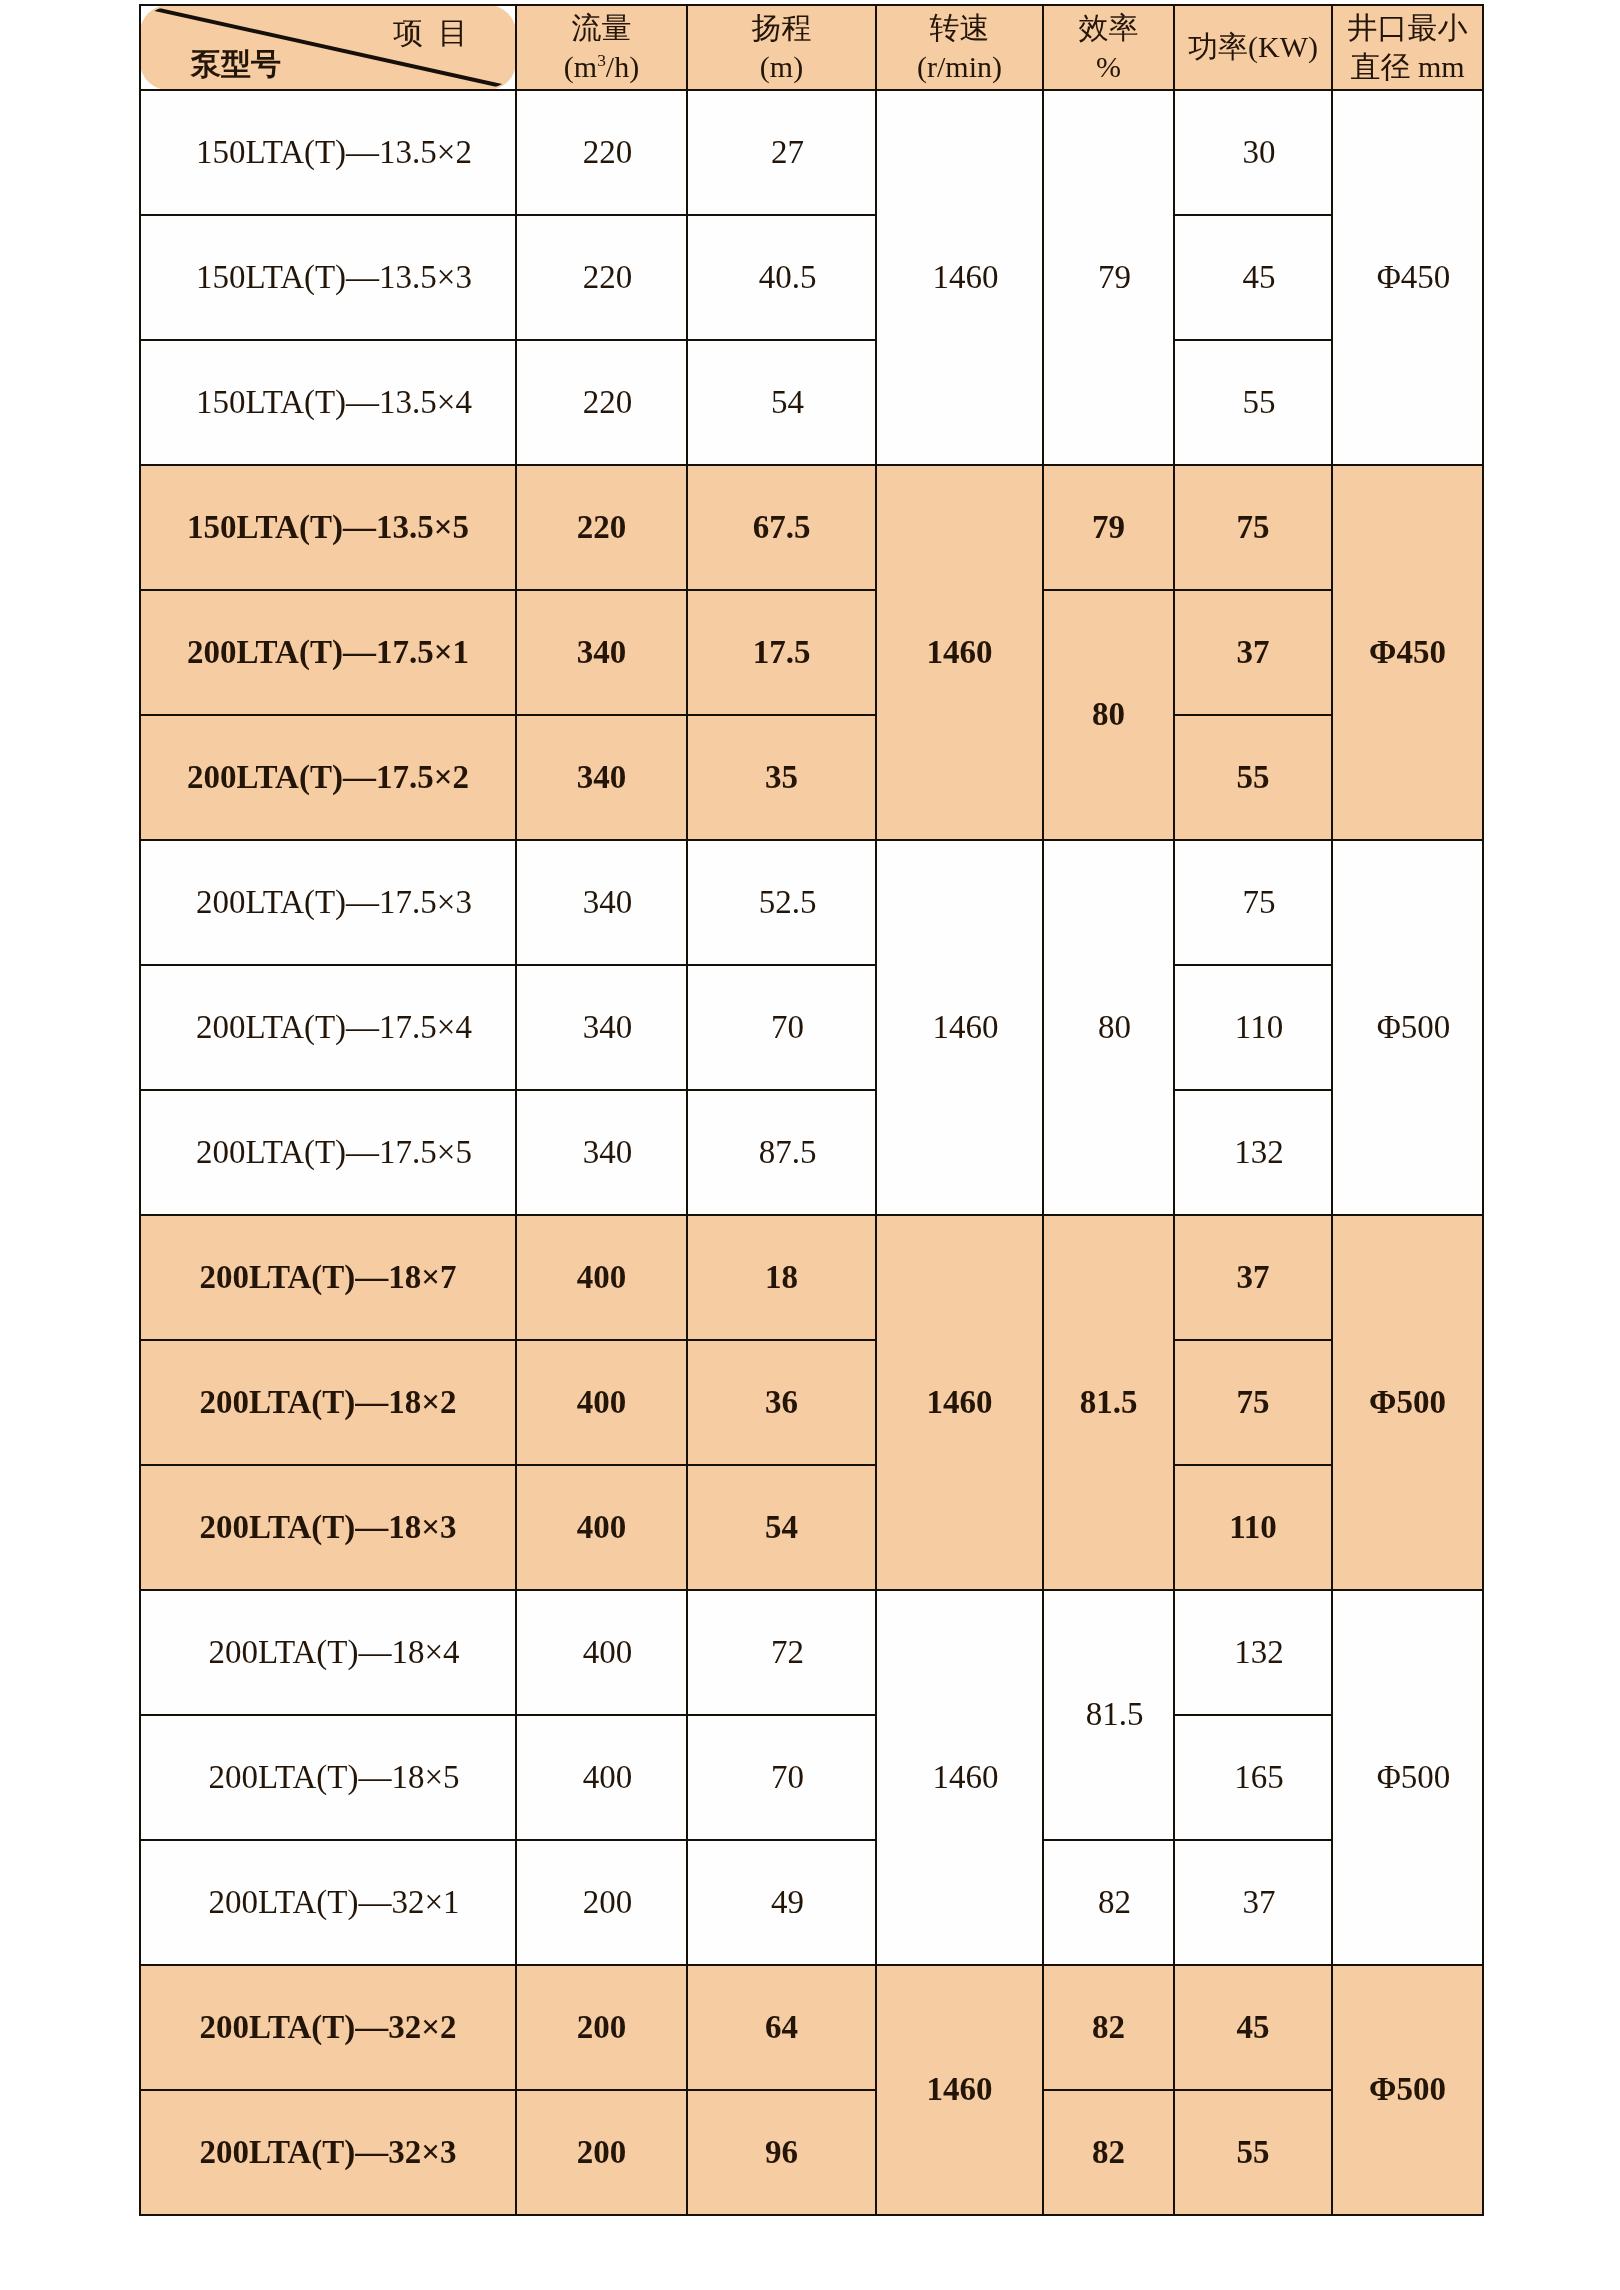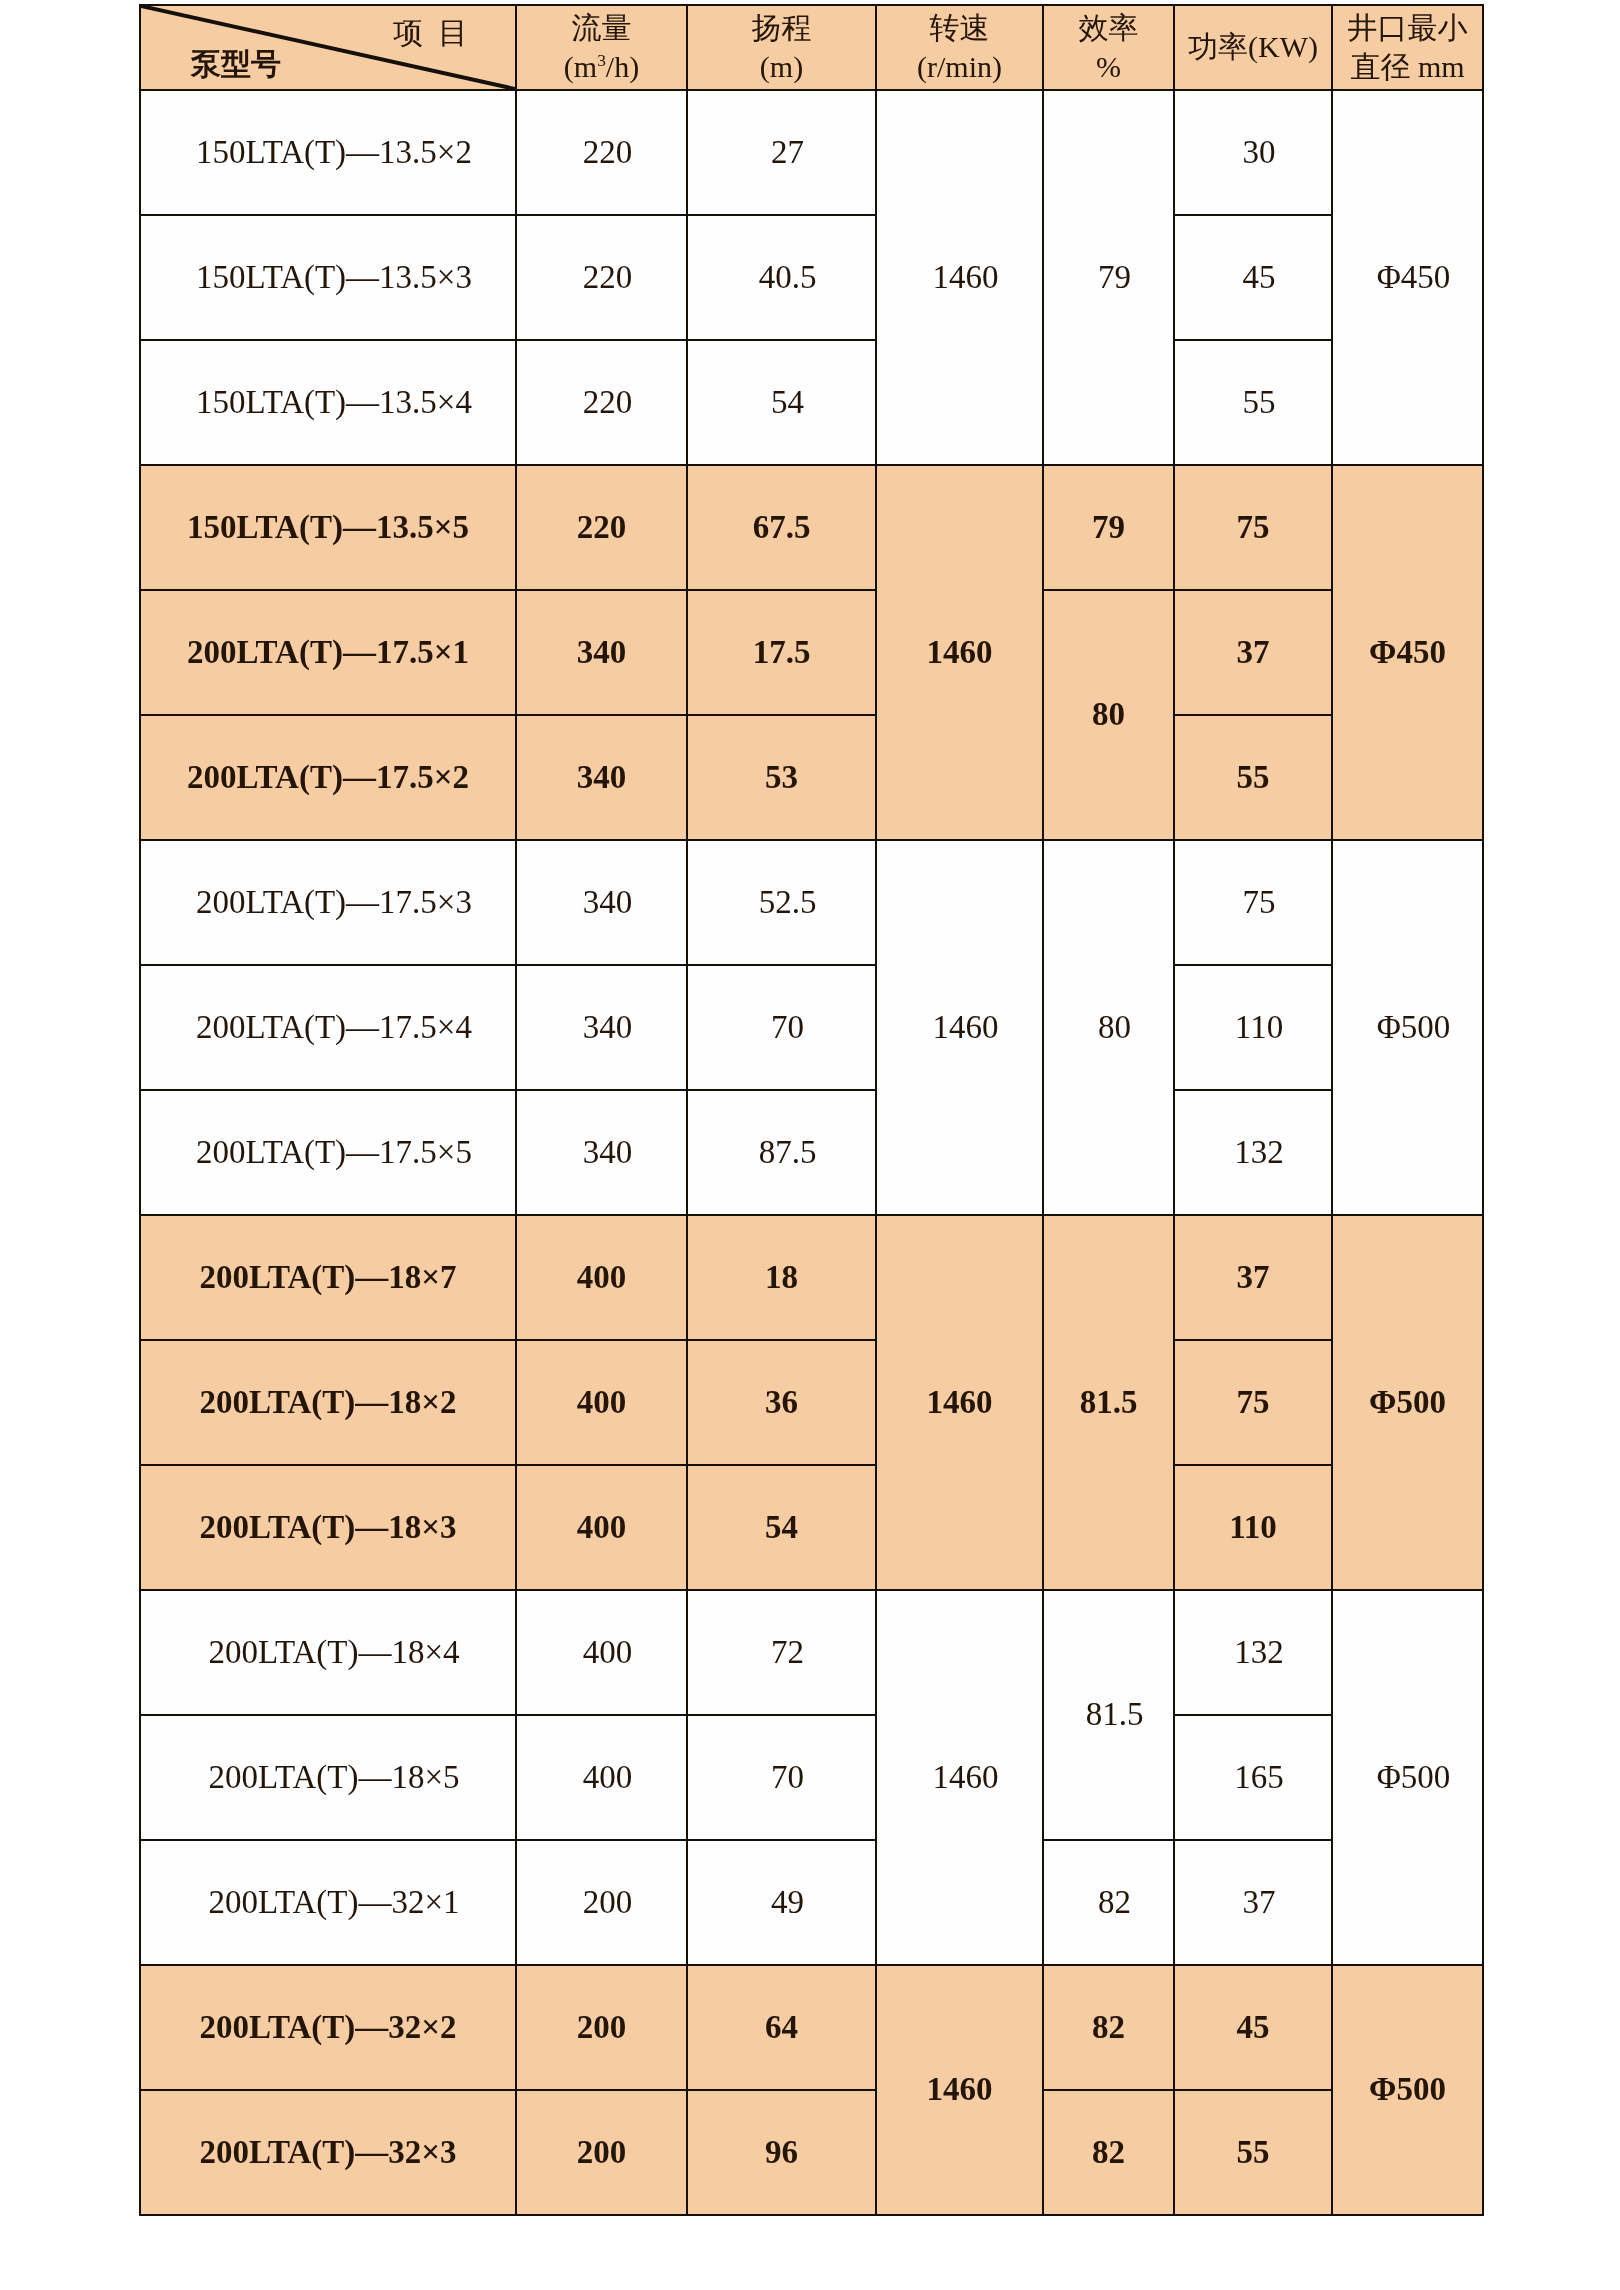--- a/index.html
+++ b/index.html
@@ -31,21 +31,21 @@
     font-size:33px;
     padding:0;
     overflow:hidden;
   }
   tr.hdr{height:85px;}
   tr.body-row{height:125px;}
   tr.hdr th{background:var(--peach);font-size:30px;line-height:1.32;}
   tr.peach td{background:var(--peach);font-weight:bold;}
   tr.white td{background:var(--white-row);padding-left:12px;}
   
-  th.corner{position:relative;padding:0;}
+  th.corner{position:relative;padding:0;border-radius:28px;}
   .corner-wrap{position:absolute;inset:0;}
   .corner-wrap svg{position:absolute;inset:0;width:100%;height:100%;display:block;}
   .corner-top{position:absolute;top:7.2px;right:47px;white-space:pre;font-size:30px;}
   .corner-bottom{position:absolute;bottom:5.4px;left:50px;font-size:30px;font-weight:bold;}
   sup.u3{font-size:0.58em;vertical-align:super;line-height:0;}
   .unit-line{display:block;}
 </style>
 </head>
 <body>
 
@@ -131,21 +131,21 @@
   <tr class="body-row peach">
     <td>200LTA(T)—17.5×1</td>
     <td>340</td>
     <td>17.5</td>
     <td rowspan="2">80</td>
     <td>37</td>
   </tr>
   <tr class="body-row peach">
     <td>200LTA(T)—17.5×2</td>
     <td>340</td>
-    <td>53</td>
+    <td>35</td>
     <td>55</td>
   </tr>
 
   <tr class="body-row white">
     <td>200LTA(T)—17.5×3</td>
     <td>340</td>
     <td>52.5</td>
     <td rowspan="3">1460</td>
     <td rowspan="3">80</td>
     <td>75</td>

